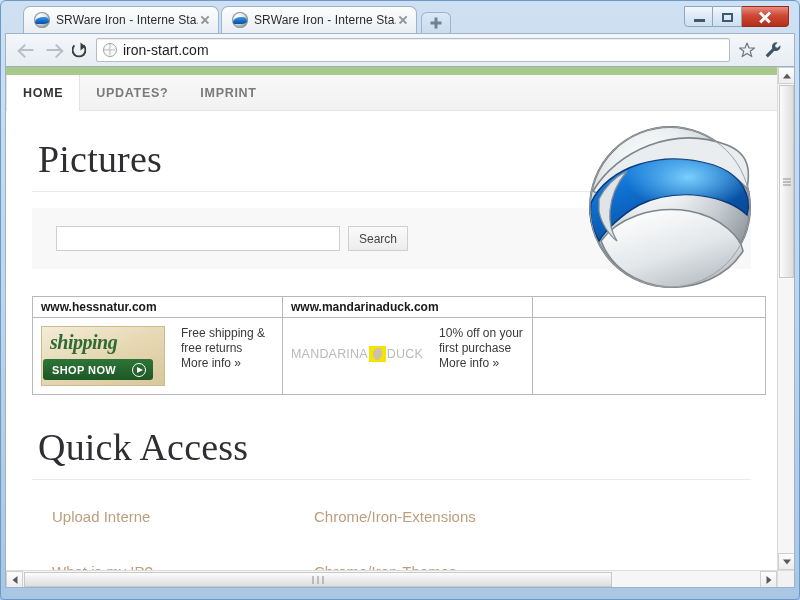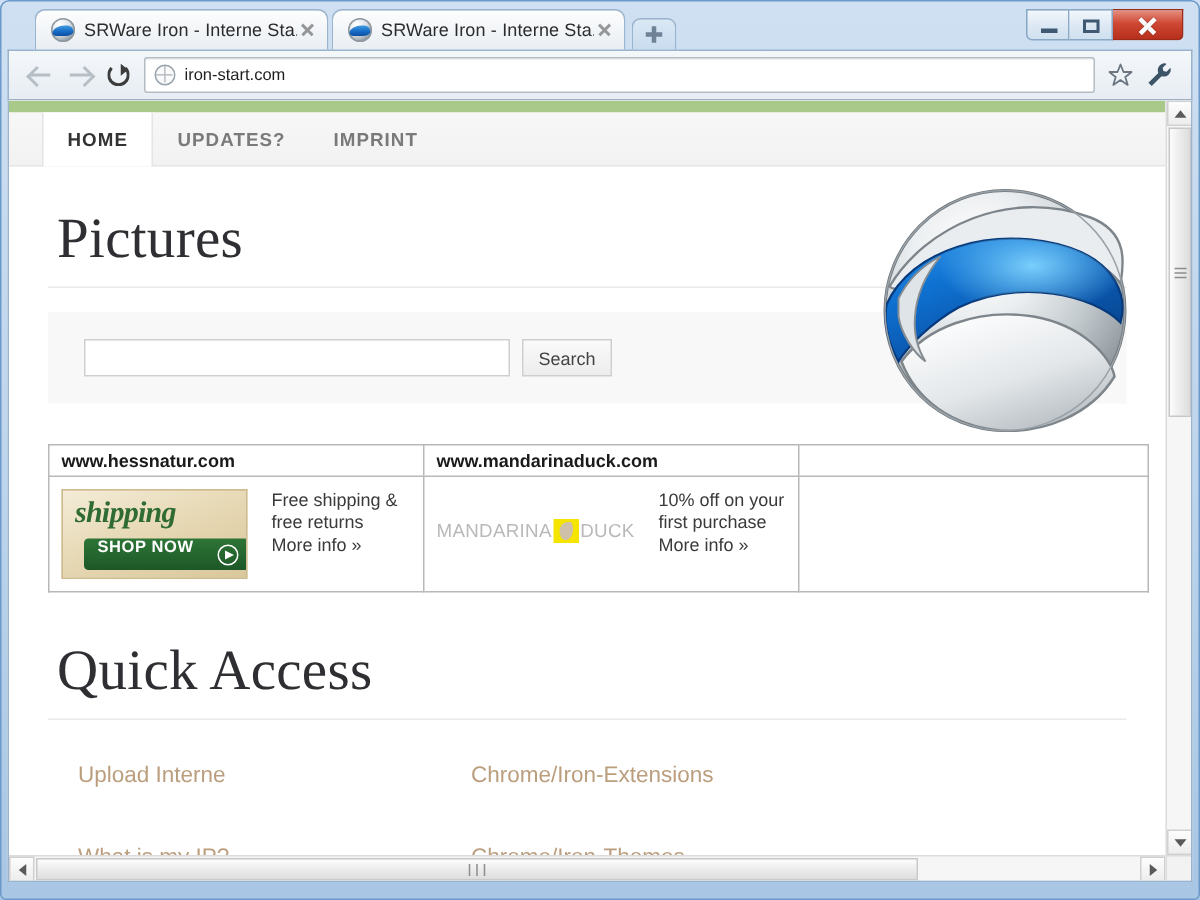--- a/index.html
+++ b/index.html
@@ -177,21 +177,21 @@
     position:relative; background:#fafafa;
   }
   .page-icon::before{
     content:""; position:absolute; left:50%; top:0; width:1.2px; height:11px;
     background:#b5bdc4; transform:translateX(-50%);
   }
   .page-icon::after{
     content:""; position:absolute; top:50%; left:0; width:11px; height:1.2px;
     background:#b5bdc4; transform:translateY(-50%);
   }
-  #url-text { font-size:11px; color:#1e1e1e; white-space:nowrap; }
+  #url-text { font-size:14px; color:#1e1e1e; white-space:nowrap; }
 
   .star-icon{
     width:26px; height:26px; flex:0 0 26px; position:relative;
   }
   .star-icon svg { position:absolute; left:5px; top:5px; }
   .wrench-icon{
     width:26px; height:26px; flex:0 0 26px; position:relative;
   }
   .wrench-icon svg { position:absolute; left:4px; top:4px; }
 
@@ -210,21 +210,21 @@
   }
   #greenbar{
     height:8px; background:#a8c98a;
   }
 
   
   #sitenav{
     height:36px;
     background: linear-gradient(180deg,#f7f7f7 0%, #f2f2f2 100%);
     border-bottom:1px solid #e4e4e4;
-    display:flex; align-items:stretch; padding-left:22px;
+    display:flex; align-items:stretch; 
   }
   .navitem{
     display:flex; align-items:center; padding:0 16px;
     font-size:12.5px; font-weight:bold; letter-spacing:.7px;
     color:#7a7a7a;
   }
   .navitem.active{
     background:#ffffff; color:#333;
     border-left:1px solid #e4e4e4; border-right:1px solid #e4e4e4;
     margin-bottom:-1px;
@@ -285,24 +285,24 @@
     background: linear-gradient(160deg,#f4ecd8 0%, #e6d8b4 48%, #d9c79b 100%);
     position:relative; overflow:hidden;
   }
   .hess-word{
     position:absolute; left:8px; top:4px;
     font-family:"Liberation Serif", serif;
     font-style:italic; font-weight:bold;
     font-size:20px; color:#2f6b33; letter-spacing:-.5px;
   }
   .hess-shop{
-    position:absolute; left:14px; bottom:5px;
+    position:absolute; left:1px; bottom:5px;
     width:110px; height:21px; border-radius:3px;
     background: linear-gradient(180deg,#2d7536 0%, #1d5727 100%);
-    display:flex; padding-left:9px;
+    display:flex; align-items:center; padding-left:9px;
   }
   .hess-shop span{
     font-size:11px; color:#fff; font-weight:bold; letter-spacing:.4px;
   }
   .play-circle{
     position:absolute; right:7px; top:50%; transform:translateY(-50%);
     width:14px; height:14px; border-radius:50%; border:1.6px solid #fff;
   }
   .play-circle::after{
     content:""; position:absolute; left:4px; top:3px;

